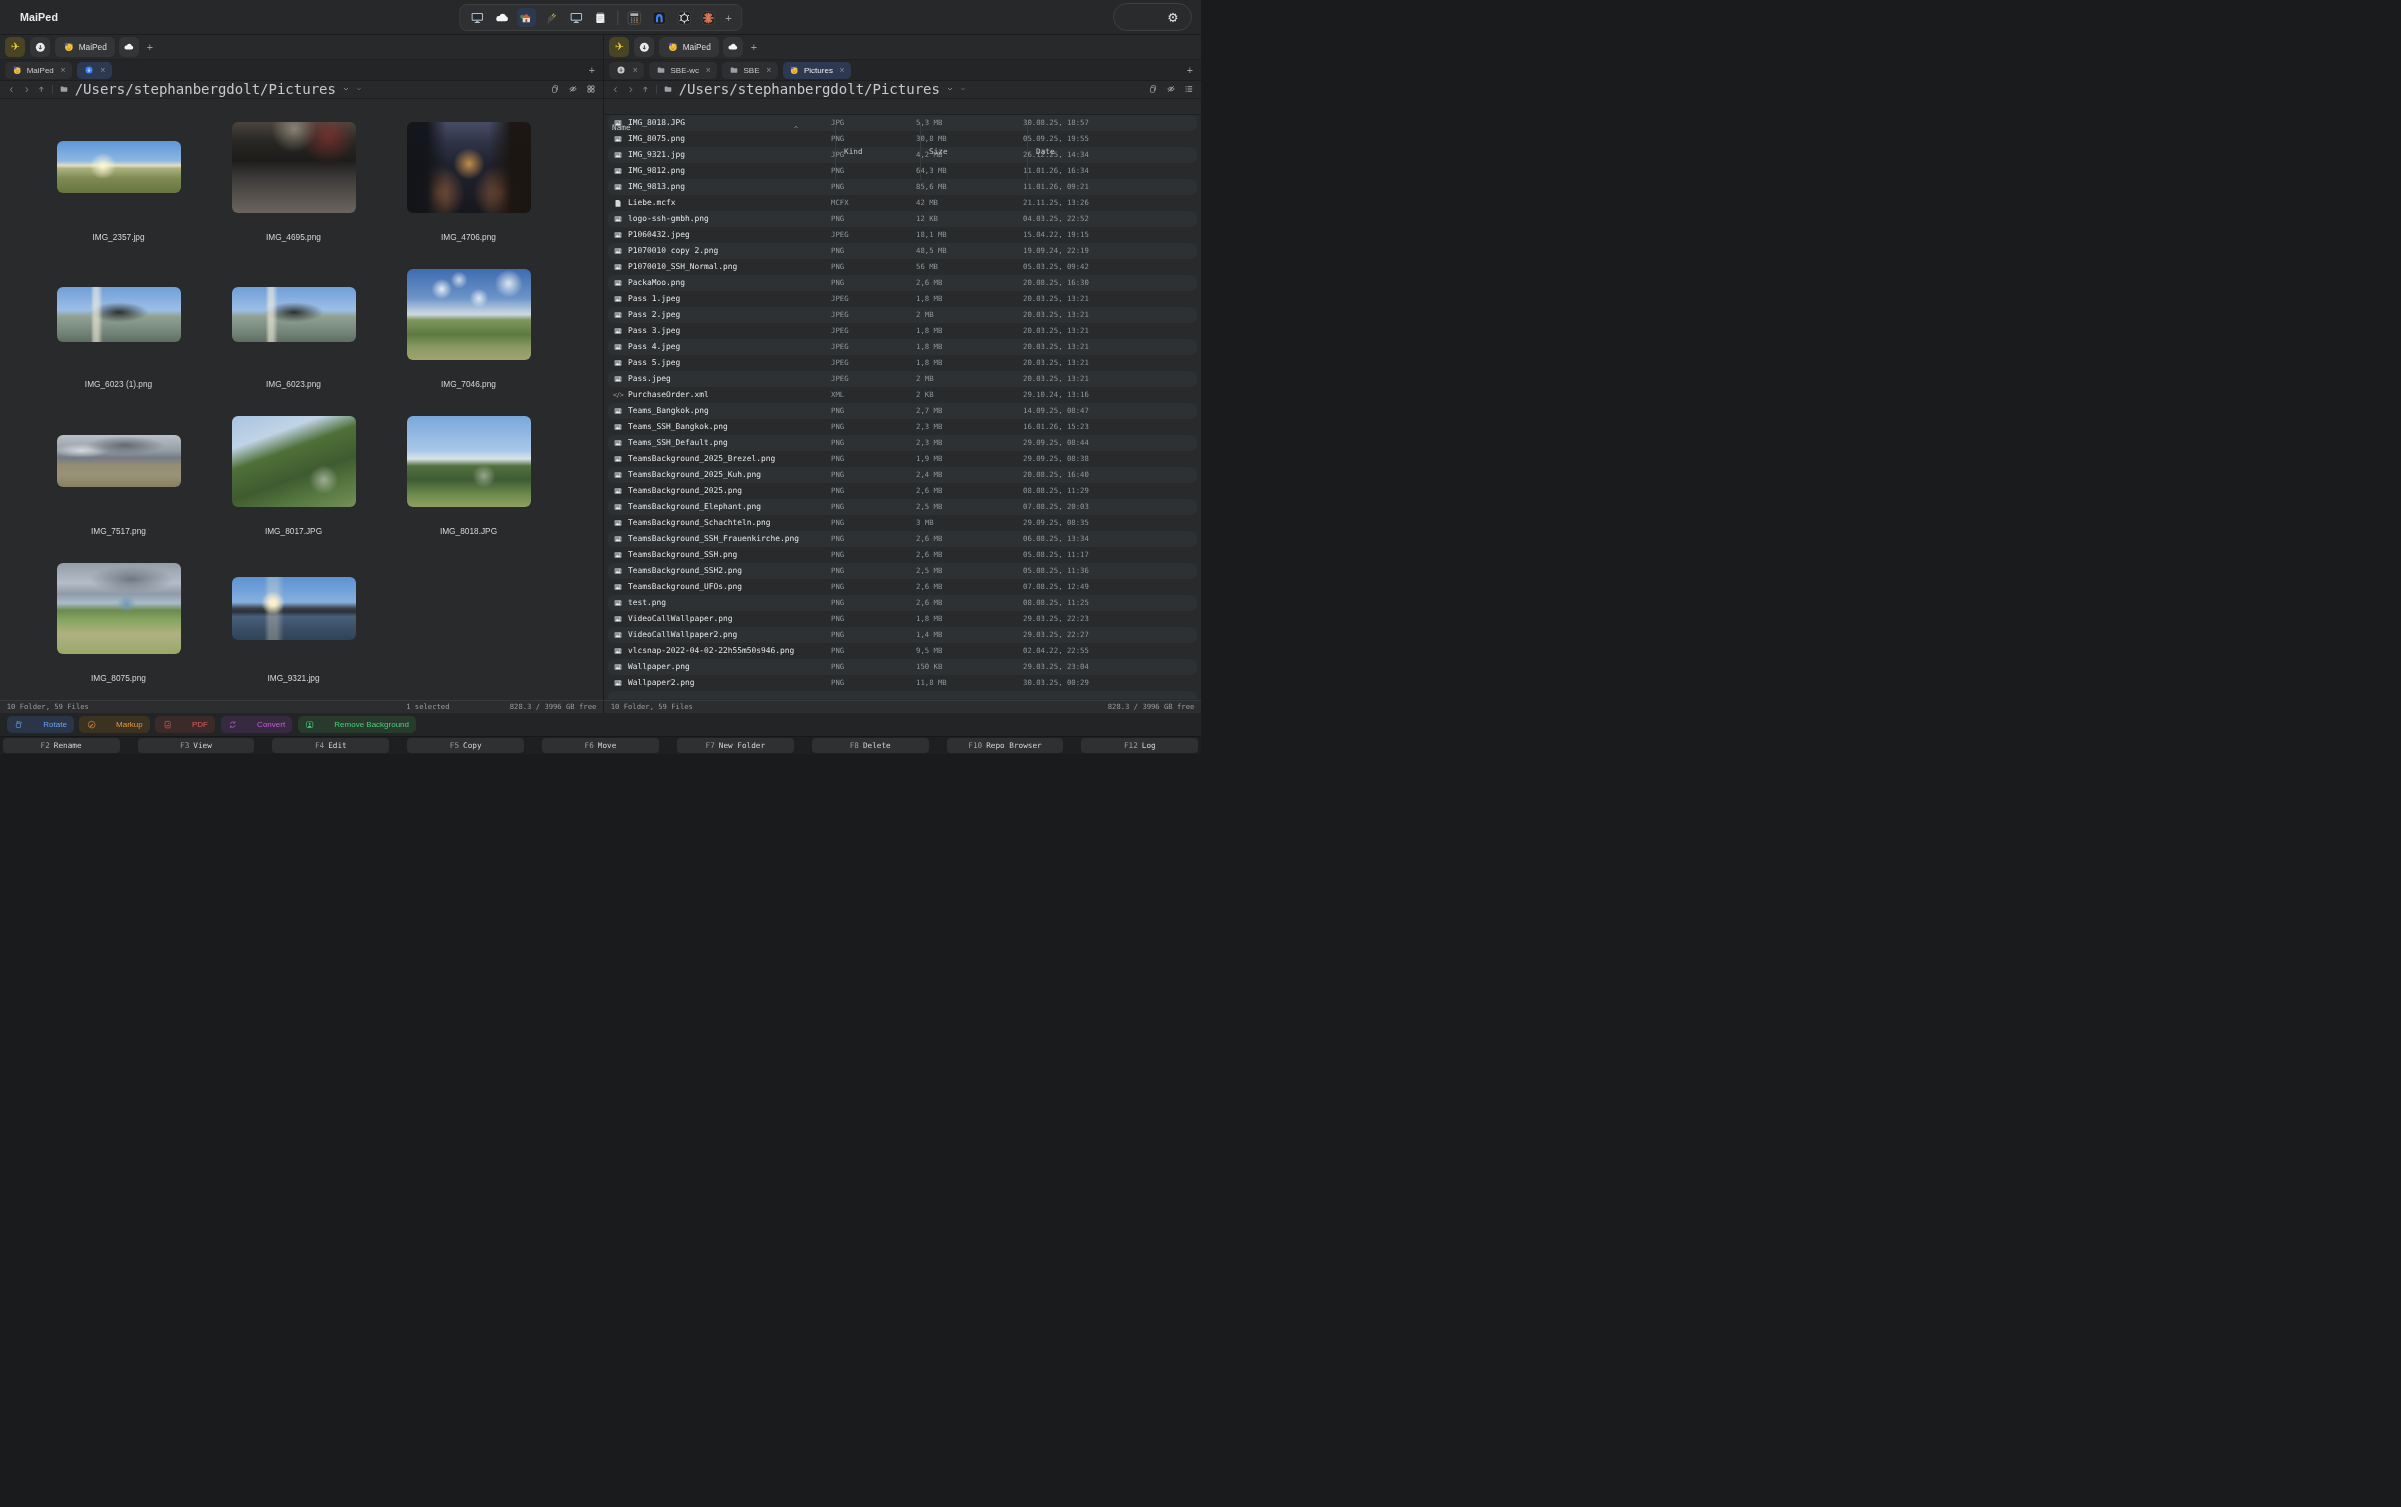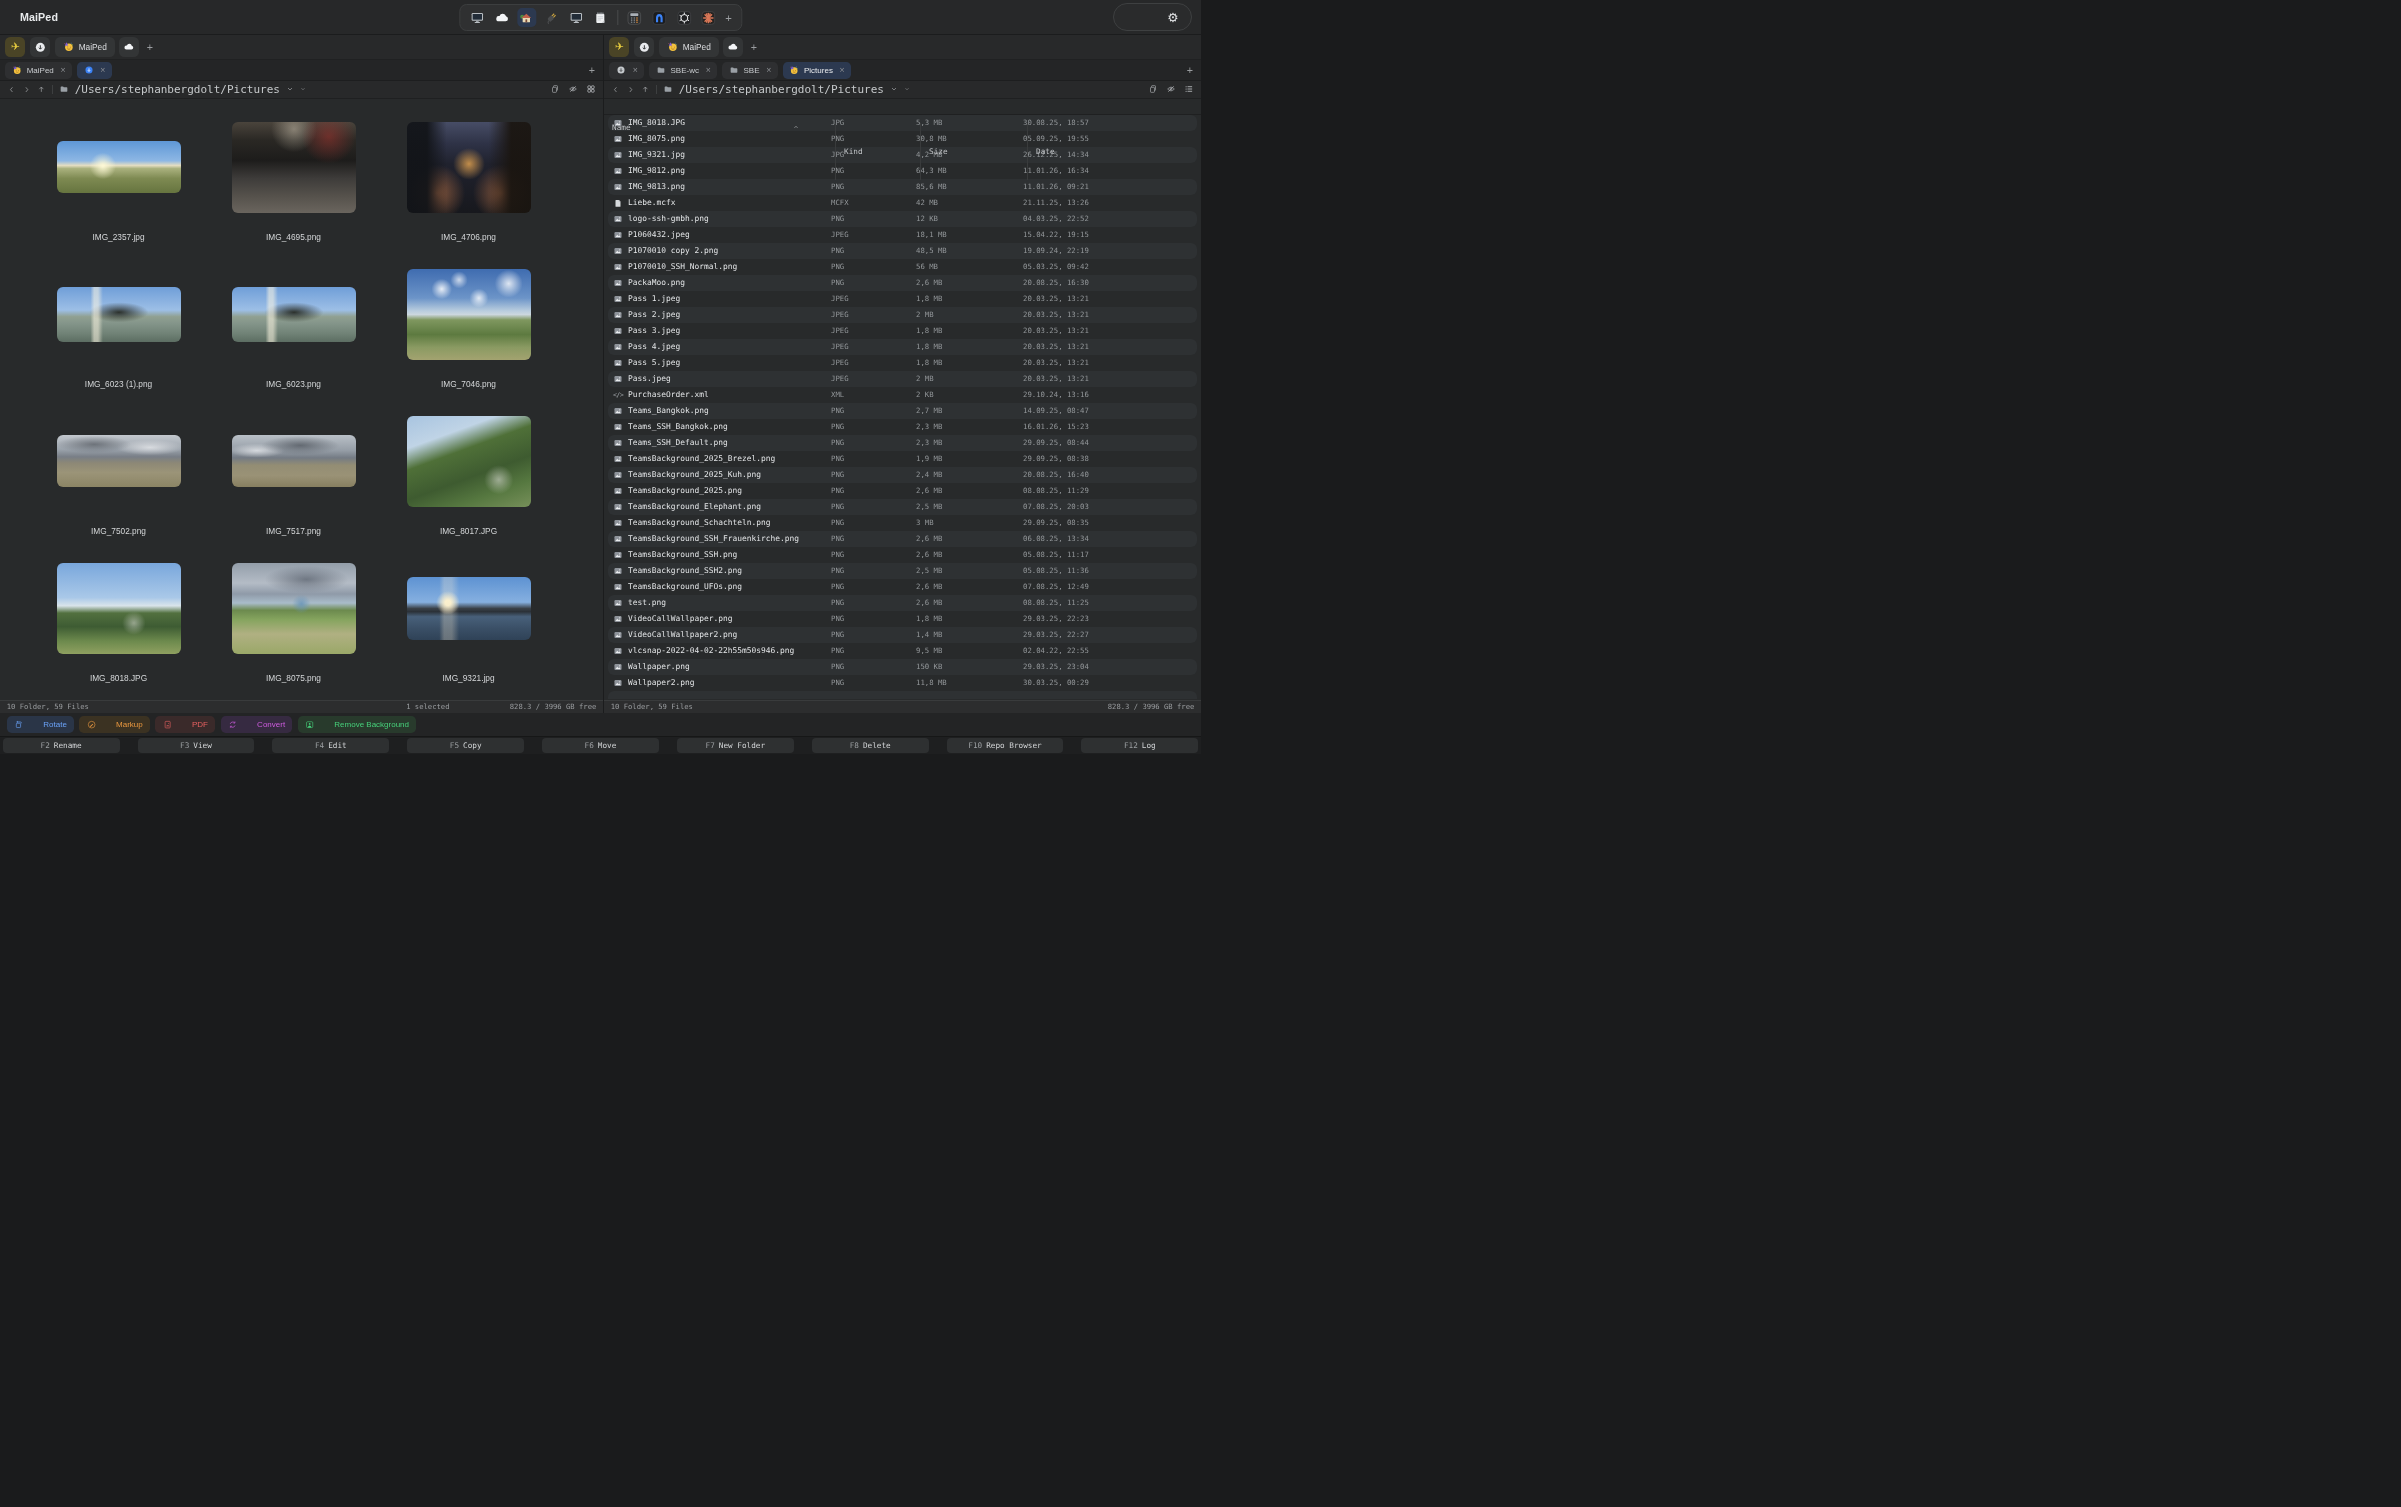--- a/index.html
+++ b/index.html
@@ -37,21 +37,21 @@
 
   .tab-row { height:21.3px; background:#242526; border-bottom:0.7px solid #1d1e1f; display:flex; align-items:center; gap:4.7px; padding:0 5.3px; flex:none; }
   .tab { height:17.3px; border-radius:4.7px; background:#2e2f31; display:flex; align-items:center; gap:4.7px; padding:0 6.7px; font-size:8px; color:#c9cccf; cursor:pointer; }
   .tab.active { background:#2c3950; color:#e9ebee; }
   .tab .x { color:#8b8e92; font-size:8.7px; margin-left:2px; }
   .tab-add { margin-left:auto; color:#9a9da0; font-size:10.7px; padding-right:2.7px; cursor:pointer; }
 
   .path-row { height:17.3px; background:#28292a; border-bottom:0.7px solid #1f2021; display:flex; align-items:center; gap:6px; padding:0 6.7px; flex:none; }
   .nav-ic { color:#a8abae; display:flex; align-items:center; cursor:pointer; }
   .vdiv { width:0.7px; height:9.3px; background:#3d3f40; }
-  .path-txt { font-size:11px; color:#c6c9cb; }
+  .path-txt { font-size:14px; color:#c6c9cb; }
   .path-sp { flex:1; }
   .view-ics { display:flex; align-items:center; gap:8px; }
 
   
   .grid { height:600px; padding:4px 0 0 31px; display:grid; grid-template-columns:175px 175px 175px; grid-auto-rows:147px; overflow:hidden; }
   .gcell { display:flex; flex-direction:column; align-items:center; cursor:pointer; }
   .gthumb-wrap { flex:1; display:flex; align-items:center; justify-content:center; }
   .gthumb { border-radius:6px; }
   .sh-tall   { width:124px; height:91px; }
   .sh-pano   { width:124px; height:63px; }
@@ -420,26 +420,20 @@
             <div class="glabel">IMG_6023.png</div>
           </div>
           <div class="gcell">
             <div class="gthumb-wrap">
               <div class="gthumb sh-tall t7046"></div>
             </div>
             <div class="glabel">IMG_7046.png</div>
           </div>
           <div class="gcell">
             <div class="gthumb-wrap">
-              <div class="gthumb sh-panosm t7502"></div>
-            </div>
-            <div class="glabel">IMG_7502.png</div>
-          </div>
-          <div class="gcell">
-            <div class="gthumb-wrap">
               <div class="gthumb sh-panosm t7517"></div>
             </div>
             <div class="glabel">IMG_7517.png</div>
           </div>
           <div class="gcell">
             <div class="gthumb-wrap">
               <div class="gthumb sh-tall t8017"></div>
             </div>
             <div class="glabel">IMG_8017.JPG</div>
           </div>

